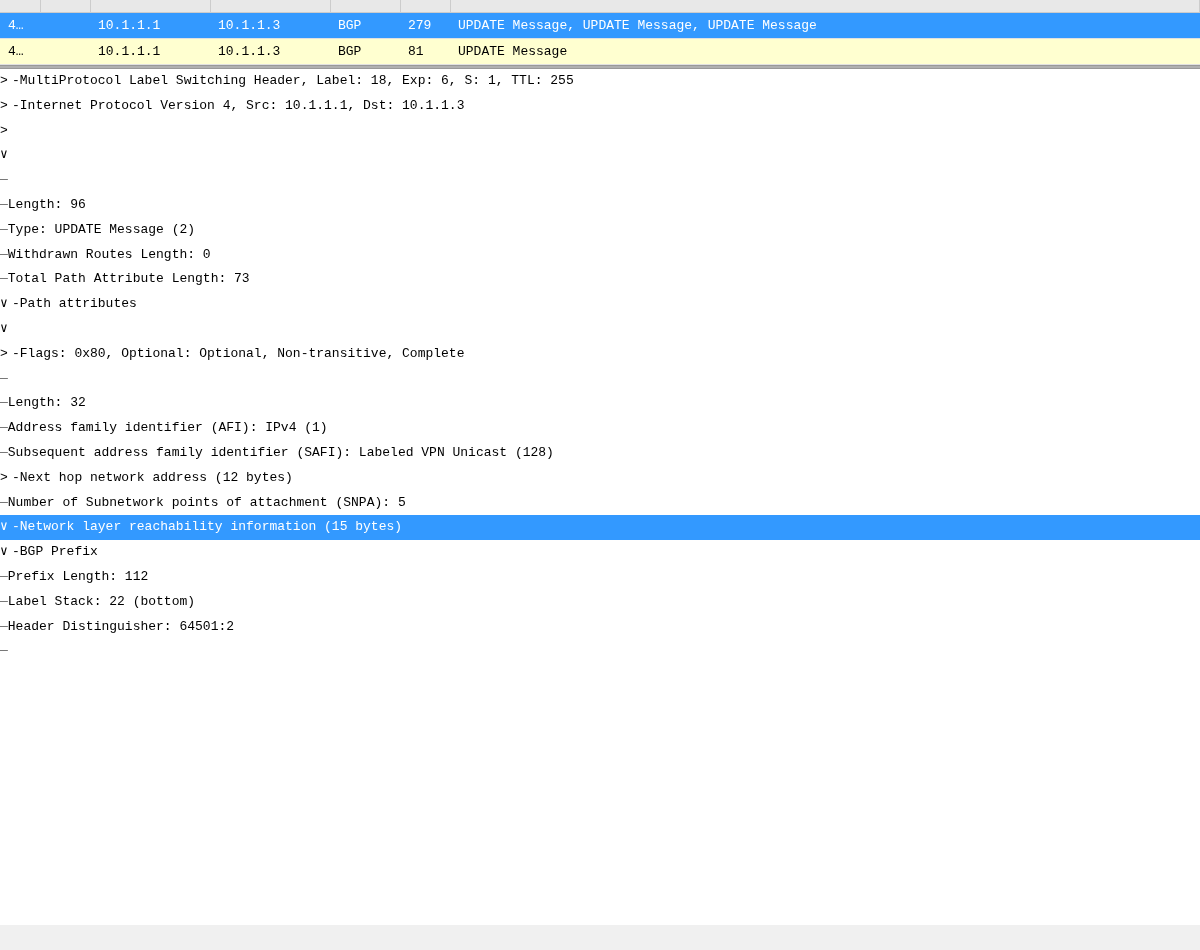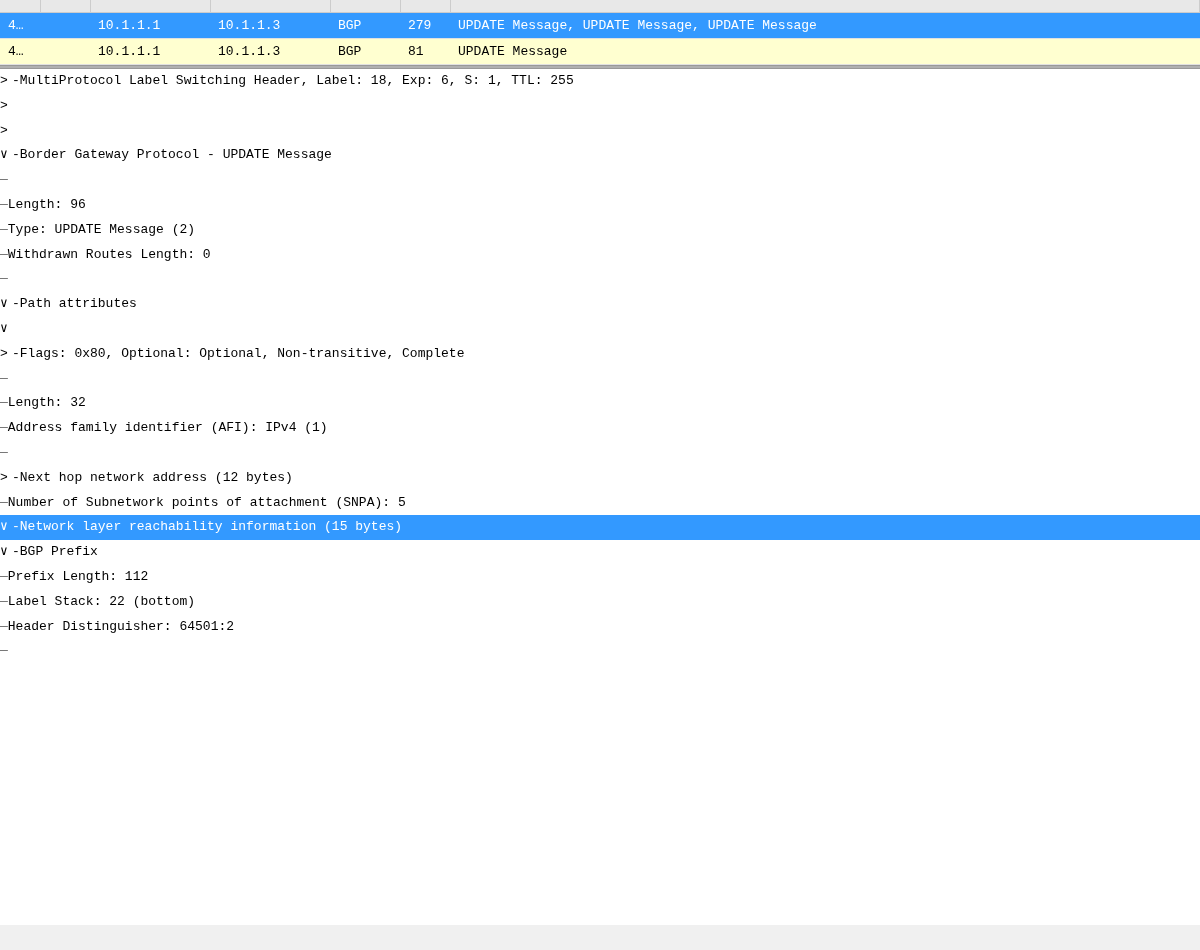--- a/index.html
+++ b/index.html
@@ -144,27 +144,27 @@
 <div class="divider"></div>
 
 <div class="detail-panel" id="detail-panel" style="height: calc(950px - 90px - 4px);">
   <div id="tree-lines">
       <div class="tree-line">
         <span class="expand-icon">&gt;</span>
         <span>-MultiProtocol Label Switching Header, Label: 18, Exp: 6, S: 1, TTL: 255</span>
       </div>
       <div class="tree-line">
         <span class="expand-icon">&gt;</span>
-      </div>
-      <div class="tree-line">
-        <span class="expand-icon">&gt;</span>
-      </div>
-      <div class="tree-line">
-        <span class="expand-icon">∨</span>
-        <span>-Border Gateway Protocol - UPDATE Message</span>
+        <span>-Internet Protocol Version 4, Src: 10.1.1.1, Dst: 10.1.1.3</span>
+      </div>
+      <div class="tree-line">
+        <span class="expand-icon">&gt;</span>
+      </div>
+      <div class="tree-line">
+        <span class="expand-icon">∨</span>
       </div>
       <div class="tree-line">
         <span class="indent">    </span>
         <span class="connector">—</span>
       </div>
       <div class="tree-line">
         <span class="indent">    </span>
         <span class="connector">—</span>
         <span>Length: 96</span>
       </div>
@@ -174,20 +174,21 @@
         <span>Type: UPDATE Message (2)</span>
       </div>
       <div class="tree-line">
         <span class="indent">    </span>
         <span class="connector">—</span>
         <span>Withdrawn Routes Length: 0</span>
       </div>
       <div class="tree-line">
         <span class="indent">    </span>
         <span class="connector">—</span>
+        <span>Total Path Attribute Length: 73</span>
       </div>
       <div class="tree-line">
         <span class="indent">    </span>
         <span class="expand-icon">∨</span>
         <span>-Path attributes</span>
       </div>
       <div class="tree-line">
         <span class="indent">        </span>
         <span class="expand-icon">∨</span>
       </div>
@@ -206,20 +207,21 @@
         <span>Length: 32</span>
       </div>
       <div class="tree-line">
         <span class="indent">            </span>
         <span class="connector">—</span>
         <span>Address family identifier (AFI): IPv4 (1)</span>
       </div>
       <div class="tree-line">
         <span class="indent">            </span>
         <span class="connector">—</span>
+        <span>Subsequent address family identifier (SAFI): Labeled VPN Unicast (128)</span>
       </div>
       <div class="tree-line">
         <span class="indent">            </span>
         <span class="expand-icon">&gt;</span>
         <span>-Next hop network address (12 bytes)</span>
       </div>
       <div class="tree-line">
         <span class="indent">            </span>
         <span class="connector">—</span>
         <span>Number of Subnetwork points of attachment (SNPA): 5</span>

